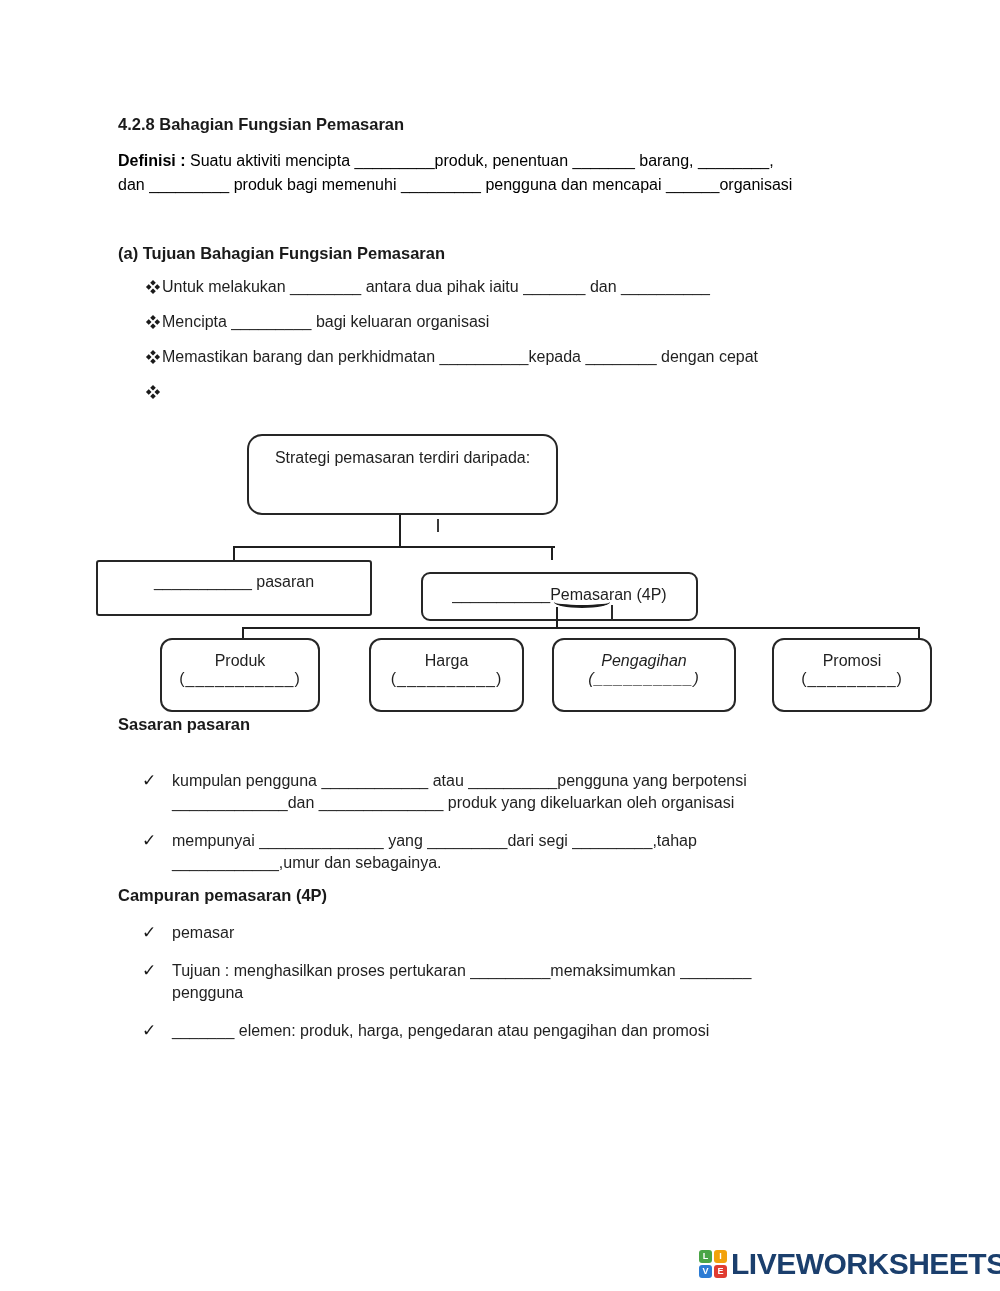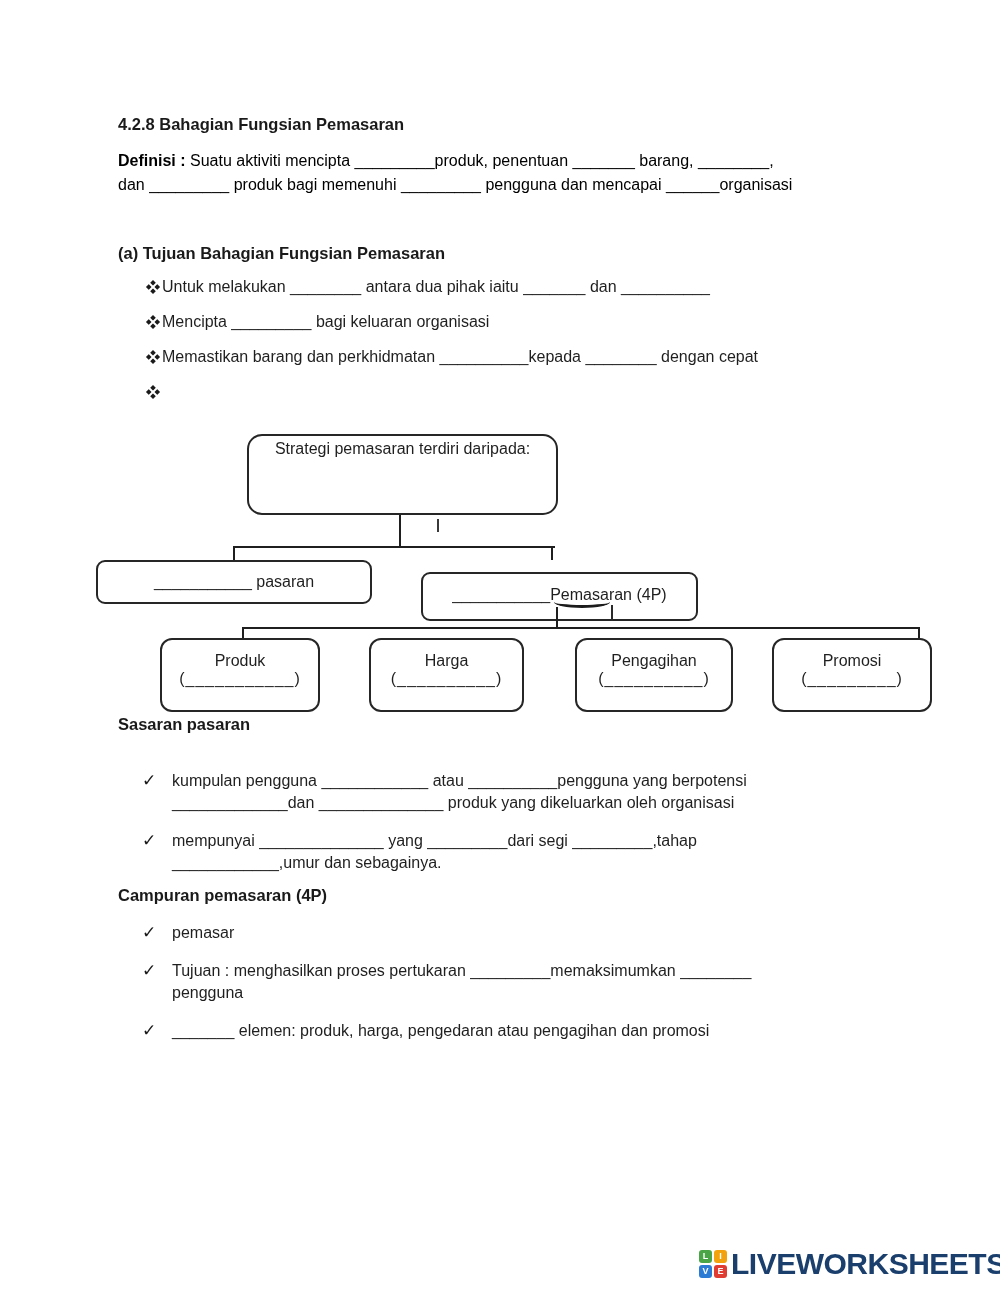--- a/index.html
+++ b/index.html
@@ -40,39 +40,39 @@
 
   
   .fc-box {
     position:absolute; border:2px solid #262626; border-radius:12px; background:#fff;
     text-align:center; font-size:16px; color:#1f1f1f;
   }
   .fc-line { position:absolute; background:#1f1f1f; }
   .leaf-name { margin-top:12px; font-size:16px; }
   .leaf-blank { font-size:16px; letter-spacing:1px; }
 
-  #fc-root { left:247px; top:434px; width:311px; height:81px; border-radius:15px; padding-top:4px; }
+  #fc-root { left:247px; top:434px; width:311px; height:81px; border-radius:15px; padding-top:13px; }
   #fc-v1 { left:399px; top:515px; width:2px; height:33px; }
   #fc-caret1 { left:437px; top:519px; width:2px; height:13px; background:#3a3a3a; }
   #fc-h1 { left:233px; top:546px; width:322px; height:2px; }
   #fc-d1l { left:233px; top:546px; width:2px; height:16px; }
   #fc-d1r { left:551px; top:546px; width:2px; height:14px; }
-  #fc-left { left:96px; top:560px; width:276px; height:44px; border-radius:9px; padding-top:11px; }
+  #fc-left { left:96px; top:560px; width:276px; height:56px; border-radius:3px; padding-top:11px; }
   #fc-right { left:421px; top:572px; width:277px; height:49px; border-radius:9px; padding-top:12px; }
   #fc-v2 { left:556px; top:607px; width:2px; height:22px; }
   #fc-arc { position:absolute; left:554px; top:596px; width:56px; height:12px;
             border-bottom:3px solid #1c1c1c; border-radius:0 0 55% 55%; }
   #fc-caret2 { left:611px; top:605px; width:2px; height:16px; background:#2a2a2a; }
   #fc-h2 { left:242px; top:627px; width:678px; height:2px; }
   #fc-d2l { left:242px; top:627px; width:2px; height:12px; }
   #fc-d2r { left:918px; top:627px; width:2px; height:12px; }
   .fc-leaf { top:638px; height:74px; }
   #leaf-0 { left:160px; width:160px; }
   #leaf-1 { left:369px; width:155px; }
-  #leaf-2 { left:575px; width:158px; }
+  #leaf-2 { left:552px; width:184px;font-style:italic; }
   #leaf-3 { left:772px; width:160px; }
 
   
   #title { left:118px; top:115px; }
   #sec-a-head { left:118px; top:244px; }
   #sasaran-head { left:118px; top:715px; }
   #sasaran-list { left:142px; top:770px; }
   #campuran-head { left:118px; top:886px; }
   #campuran-list { left:142px; top:922px; }
 

